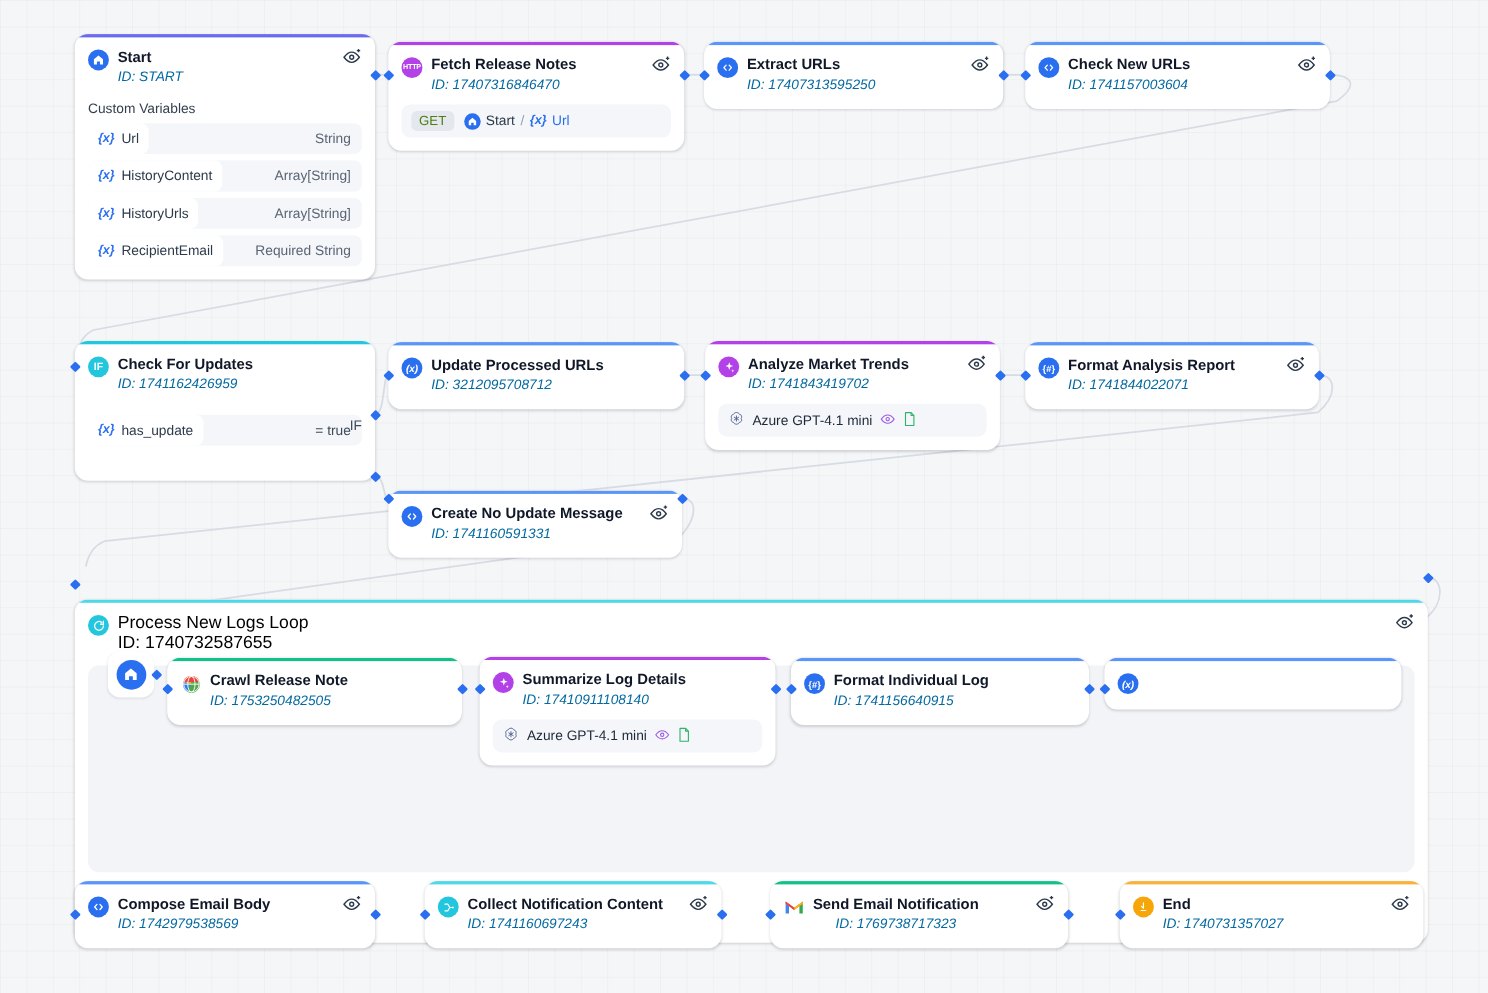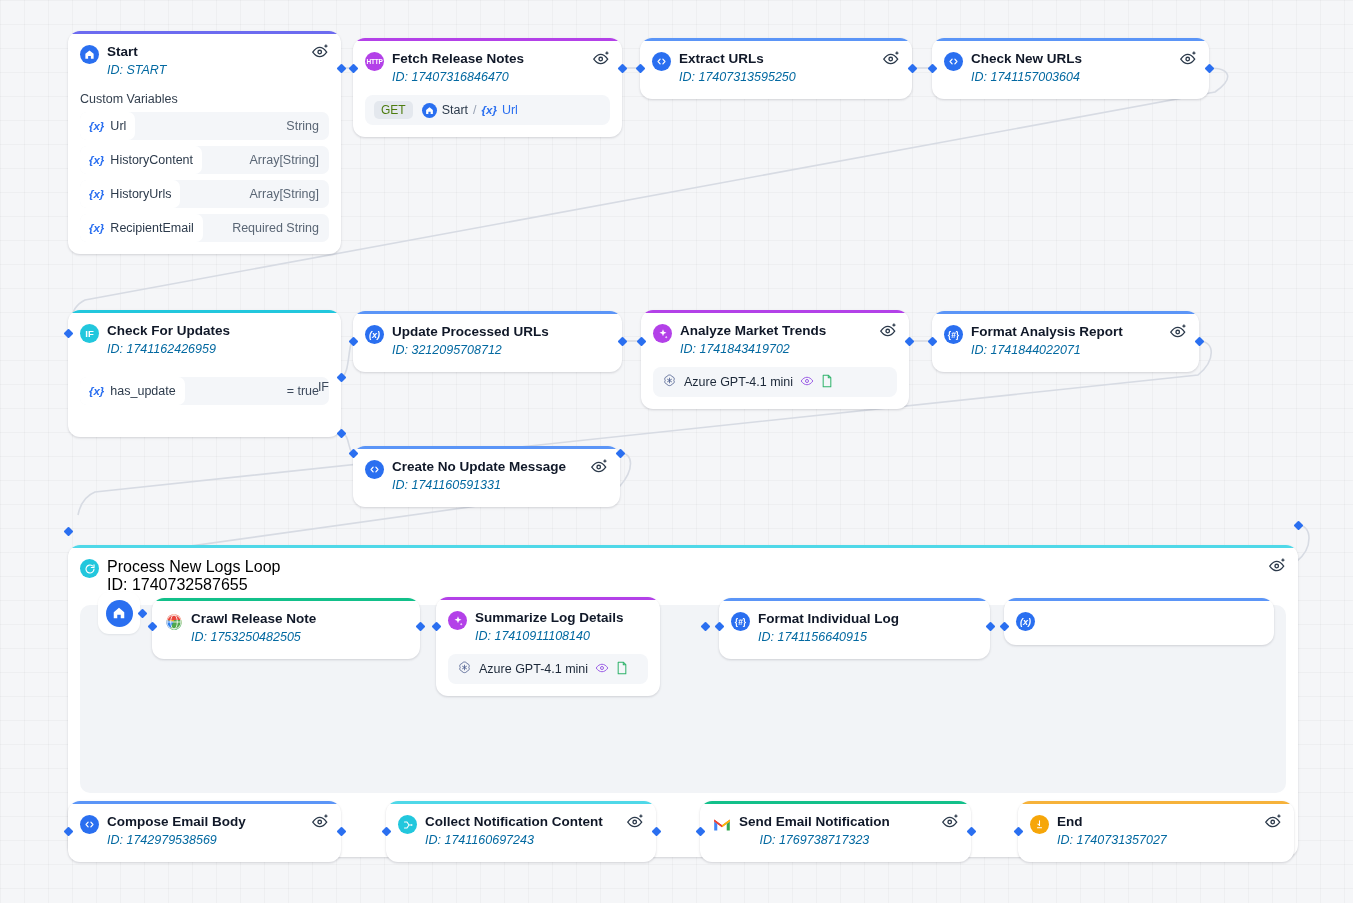--- a/index.html
+++ b/index.html
@@ -588,21 +588,21 @@
         <div class="titlewrap">
           <div class="title">Crawl Release Note</div>
           <div class="nid">ID: 1753250482505</div>
         </div>
       </div>
     </div>
   </div>
   <span class="handle" style="left:149px; top:623px;"></span>
   <span class="handle" style="left:417px; top:623px;"></span>
 
-  <div class="node" style="left:436px; top:597px; width:224px;">
+  <div class="node" style="left:436px; top:597px; width:269px;">
     <div class="accent" style="background:#b341e8;"></div>
     <div class="body">
       <div class="head">
         <span class="badge purple">
           <svg width="12" height="12" viewBox="0 0 24 24" fill="#fff">
               <path d="M12 2.5l1.9 5.1 5.1 1.9-5.1 1.9L12 16.5l-1.9-5.1L5 9.5l5.1-1.9z"></path>
               <path d="M18.3 15.4l.8 2.1 2.1.8-2.1.8-.8 2.1-.8-2.1-2.1-.8 2.1-.8z"></path>
             </svg>
         </span>
         <div class="titlewrap">

